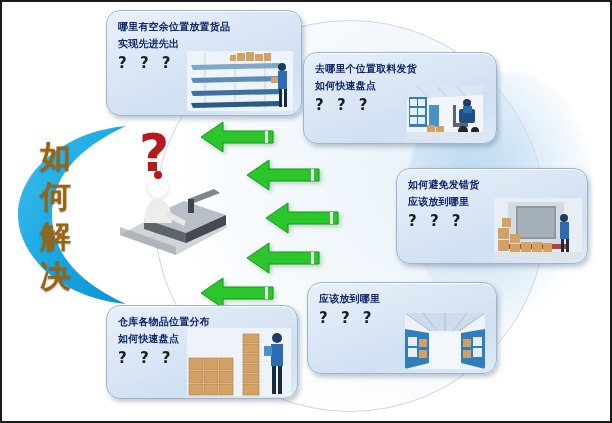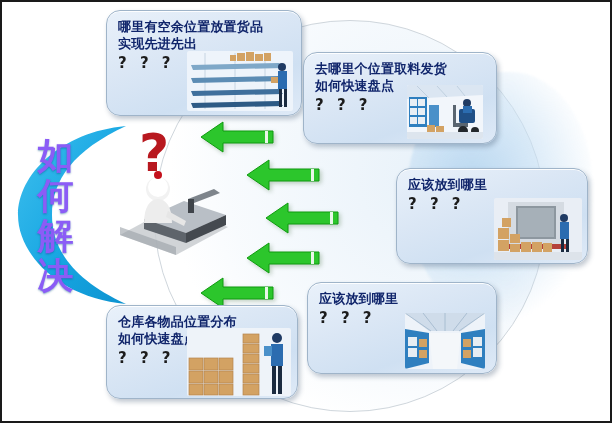--- a/index.html
+++ b/index.html
@@ -32,22 +32,22 @@
     background:radial-gradient(ellipse at 35% 45%, rgba(176,210,238,0.85) 0%, rgba(203,226,245,0.55) 45%, rgba(255,255,255,0) 75%);
     border-radius:50% 45% 48% 52%;
     filter:blur(1px);
   }
 
   
   .crescent-wrap{left:6px;top:118px;width:132px;height:190px;}
   .crescent-label{
     position:absolute;left:24px;top:16px;
     width:48px;
-    color:#8b5cf6;
-    font-size:36px;line-height:40px;
+    color:#a16207;
+    font-size:31px;line-height:40px;
     font-weight:bold;
     letter-spacing:1px;
     text-align:center;
     text-shadow:0 1px 2px rgba(0,80,130,0.45);
     z-index:3;
   }
 
   
   .center-fig{left:108px;top:125px;width:140px;height:135px;}
 
@@ -61,21 +61,21 @@
     border-radius:14px;
     border:1px solid #9fb4c9;
     background:linear-gradient(160deg,#e9f1fa 0%,#dbe7f5 38%,#cfe0f2 70%,#dfeaf7 100%);
     box-shadow:2px 3px 5px rgba(60,80,110,0.32), inset 0 1px 0 rgba(255,255,255,0.9);
     padding:7px 10px 6px 11px;
     overflow:hidden;
   }
   .card .ln{
     color:#10256b;
     font-weight:bold;
-    font-size:13px;
+    font-size:10px;
     line-height:17px;
     white-space:nowrap;
     letter-spacing:0.2px;
   }
   .card .qm{
     color:#1c1c1c;
     font-weight:bold;
     font-size:15px;
     line-height:19px;
     letter-spacing:4px;
@@ -241,20 +241,21 @@
           <circle cx="68" cy="46" r="4" fill="#23272b"></circle>
           <circle cx="60" cy="18" r="4" fill="#1f3a63"></circle>
           <rect x="56" y="21" width="9" height="7" fill="#2b6cb0"></rect>
         </g>
         <rect x="0" y="47" width="76" height="7" fill="#dde5ee"></rect>
       </svg>
     </div>
   </div>
 
   <div class="card" id="card3">
+    <div class="ln">如何避免发错货</div>
     <div class="ln">应该放到哪里</div>
     <div class="qm">? ? ?</div>
     <div class="pic">
       <svg class="pic-bg" viewBox="0 0 88 62" preserveAspectRatio="none">
         <rect width="88" height="62" fill="#e9eef5"></rect>
         <rect x="14" y="4" width="56" height="44" fill="#d5dbe2"></rect>
         <rect x="22" y="8" width="40" height="33" fill="#8d979f"></rect>
         <rect x="24" y="10" width="36" height="29" fill="#a6b0b8"></rect>
         <rect x="14" y="46" width="60" height="5" fill="#b4403a"></rect>
         <g fill="#d3a263">

